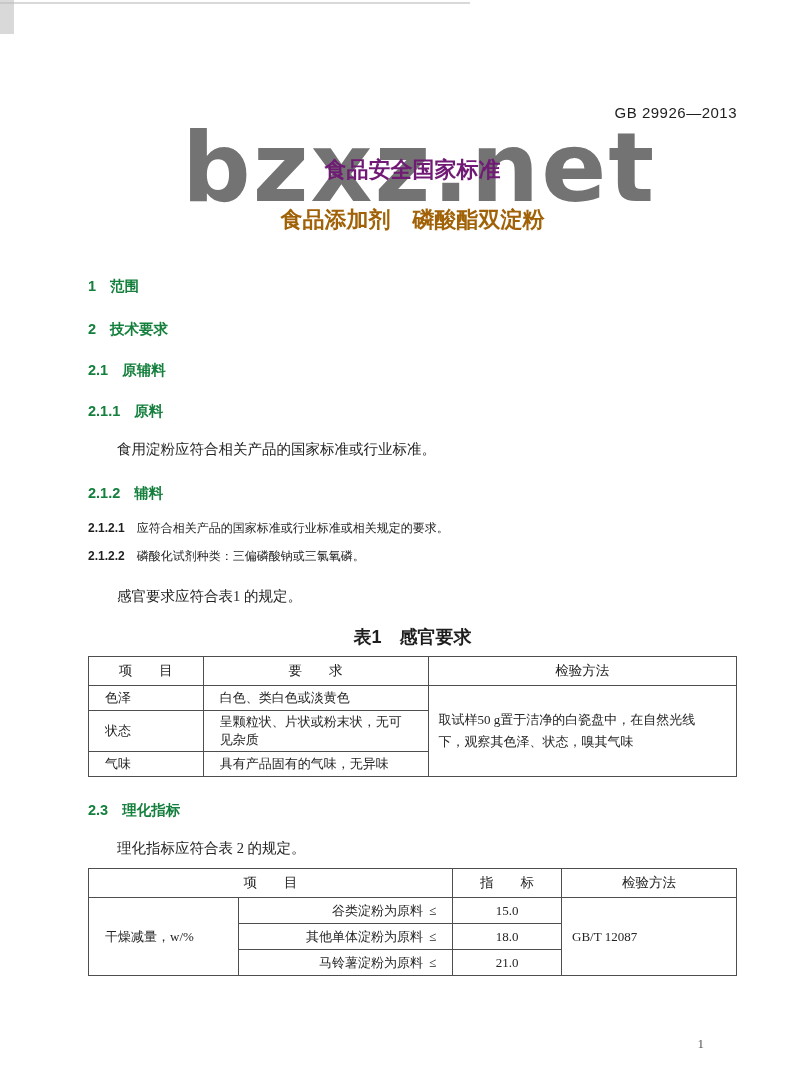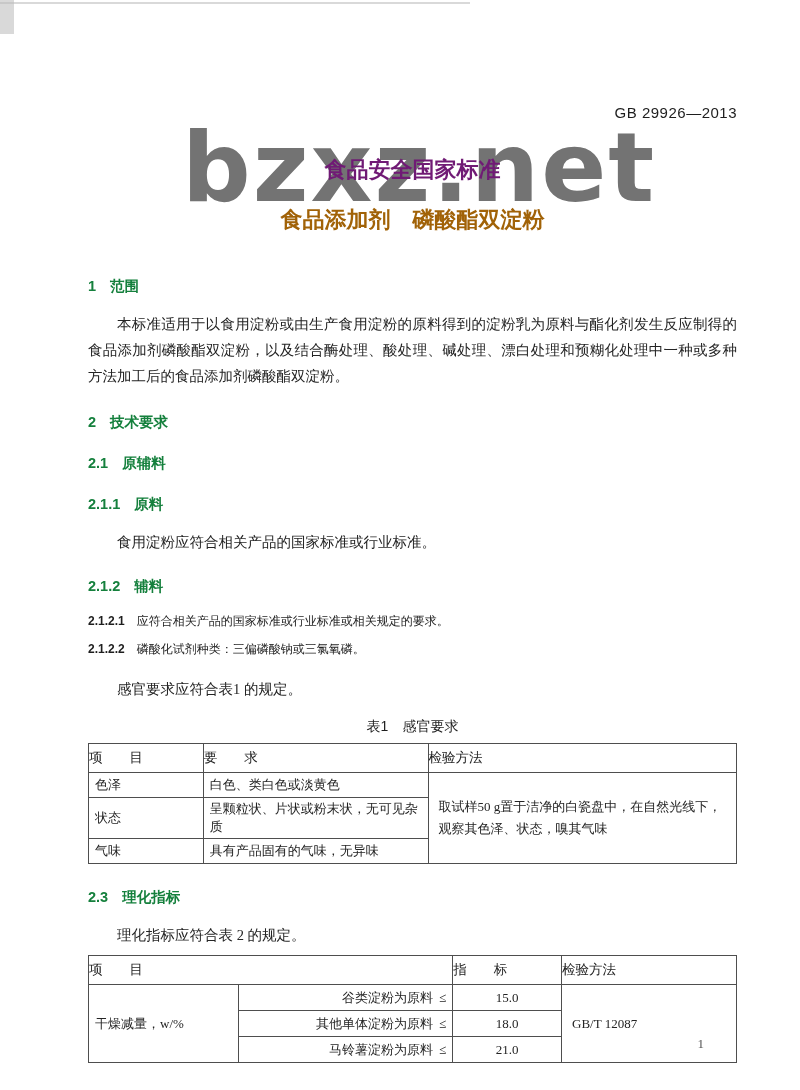--- a/index.html
+++ b/index.html
@@ -27,27 +27,27 @@
   .h-s2{margin-top:24px;}
   .h-sub{margin-top:22px;}
   .para{margin-top:15px;font-size:14.5px;line-height:26px;text-align:justify;
         text-indent:2em;color:#242424;}
   .clause{margin-top:13px;font-size:12px;line-height:24px;color:#242424;}
   .clause .num{font-family:"Liberation Sans","DejaVu Sans",sans-serif;font-weight:700;
                margin-right:12px;color:#1e1e1e;}
   .clause + .clause{margin-top:4px;}
   .tbl-caption{margin-top:16px;text-align:center;
                font-family:"Liberation Sans","DejaVu Sans",sans-serif;
-               font-weight:400;font-size:14px;color:#1e1e1e;}
+               font-weight:700;font-size:18px;color:#1e1e1e;}
   table{border-collapse:collapse;width:649px;margin-top:7px;table-layout:fixed;
         font-size:13px;color:#242424;}
   table,th,td{border:1px solid #4e4e4e;}
   table{border-width:1.5px;}
-  th{font-weight:normal;font-size:13.5px;padding:5px 0;text-align:left;color:#242424;margin-top:36px;}
-  td{padding:2px 6px;vertical-align:middle;margin-top:40px;}
+  th{font-weight:normal;font-size:13.5px;padding:5px 0;text-align:center;color:#242424;margin-top:36px;}
+  td{padding:2px 16px;vertical-align:middle;margin-top:40px;}
   .t1 td{height:20px;}
   .t2 td{height:21px;}
   .lbl-flex{display:flex;justify-content:flex-end;align-items:center;}
   .le{padding-left:6px;}
   .num-cell{text-align:center;}
   .method-cell{padding-left:10px;}
   .page-number{position:absolute;right:96px;bottom:38px;font-size:13px;color:#555;}
 </style>
 </head>
 <body>
@@ -59,21 +59,20 @@
 
   <div class="content">
     <div class="doc-number">GB 29926—2013</div>
 
     <div class="title-1">食品安全国家标准</div>
     <div class="title-2">食品添加剂　磷酸酯双淀粉</div>
 
     <div class="heading h-s1">
       <span class="num">1</span><span>范围</span>
     </div>
-    <div class="para">本标准适用于以食用淀粉或由生产食用淀粉的原料得到的淀粉乳为原料与酯化剂发生反应制得的食品添加剂磷酸酯双淀粉，以及结合酶处理、酸处理、碱处理、漂白处理和预糊化处理中一种或多种方法加工后的食品添加剂磷酸酯双淀粉。</div>
 
     <div class="heading h-s2">
       <span class="num">2</span><span>技术要求</span>
     </div>
 
     <div class="heading h-sub">
       <span class="num">2.1</span><span>原辅料</span>
     </div>
 
     <div class="heading h-sub">

